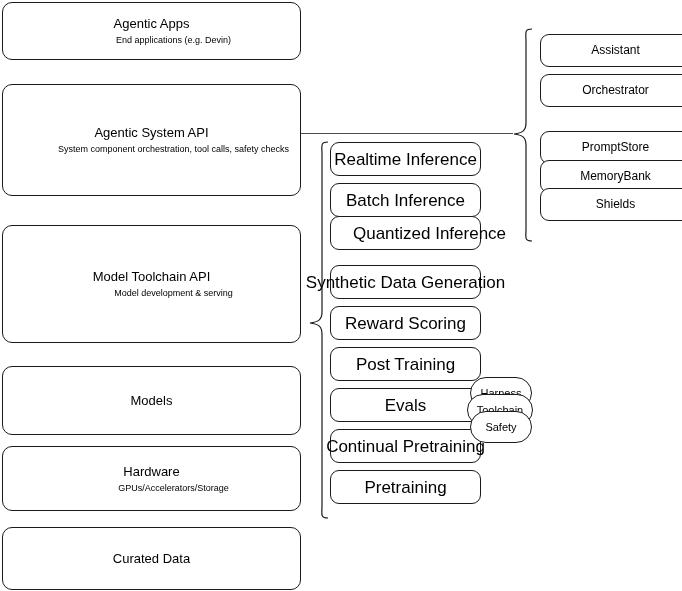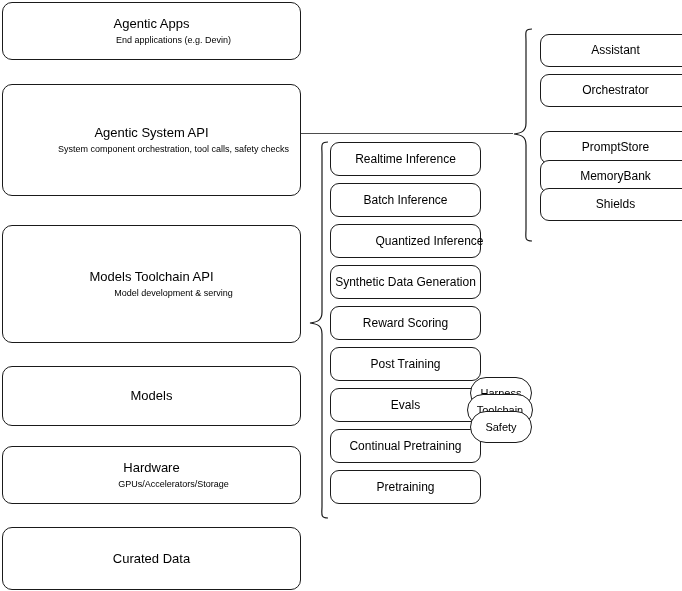--- a/index.html
+++ b/index.html
@@ -55,21 +55,21 @@
   }
 
   
   .cap-box {
     left: 330px;
     width: 151px;
     height: 34px;
     border-radius: 9px;
   }
   .cap-box .title {
-    font-size: 12px;
+    font-size: 17px;
     line-height: 15px;
   }
 
   
   .comp-box {
     left: 530px;
     width: 151px;
     height: 33px;
     border-radius: 9px;
     margin-left: 10px;
@@ -123,29 +123,29 @@
     <div class="title">Agentic Apps</div>
     <div class="subtitle">End applications (e.g. Devin)</div>
   </div>
 
   <div class="box layer-box" style="top:84px;height:112px;">
     <div class="title">Agentic System API</div>
     <div class="subtitle">System component orchestration, tool calls, safety checks</div>
   </div>
 
   <div class="box layer-box" style="top:225px;height:118px;">
-    <div class="title">Models Toolchain API</div>
+    <div class="title">Model Toolchain API</div>
     <div class="subtitle">Model development &amp; serving</div>
   </div>
 
-  <div class="box layer-box" style="top:366px;height:60px;">
+  <div class="box layer-box" style="top:366px;height:69px;">
     <div class="title">Models</div>
   </div>
 
-  <div class="box layer-box" style="top:446px;height:58px;">
+  <div class="box layer-box" style="top:446px;height:65px;">
     <div class="title">Hardware</div>
     <div class="subtitle">GPUs/Accelerators/Storage</div>
   </div>
 
   <div class="box layer-box" style="top:527px;height:63px;">
     <div class="title">Curated Data</div>
   </div>
 
   <div class="connector" style="left:301px;top:133px;width:212px;"></div>
 
@@ -160,21 +160,21 @@
   </svg>
 
   <div class="box cap-box" style="top:142px;">
     <div class="title">Realtime Inference</div>
   </div>
 
   <div class="box cap-box" style="top:183px;">
     <div class="title">Batch Inference</div>
   </div>
 
-  <div class="box cap-box" style="top:224px;padding-left:48px;">
+  <div class="box cap-box" style="top:216px;padding-left:48px;">
     <div class="title">Quantized Inference</div>
   </div>
 
   <div class="box cap-box" style="top:265px;">
     <div class="title">Synthetic Data Generation</div>
   </div>
 
   <div class="box cap-box" style="top:347px;">
     <div class="title">Post Training</div>
   </div>

